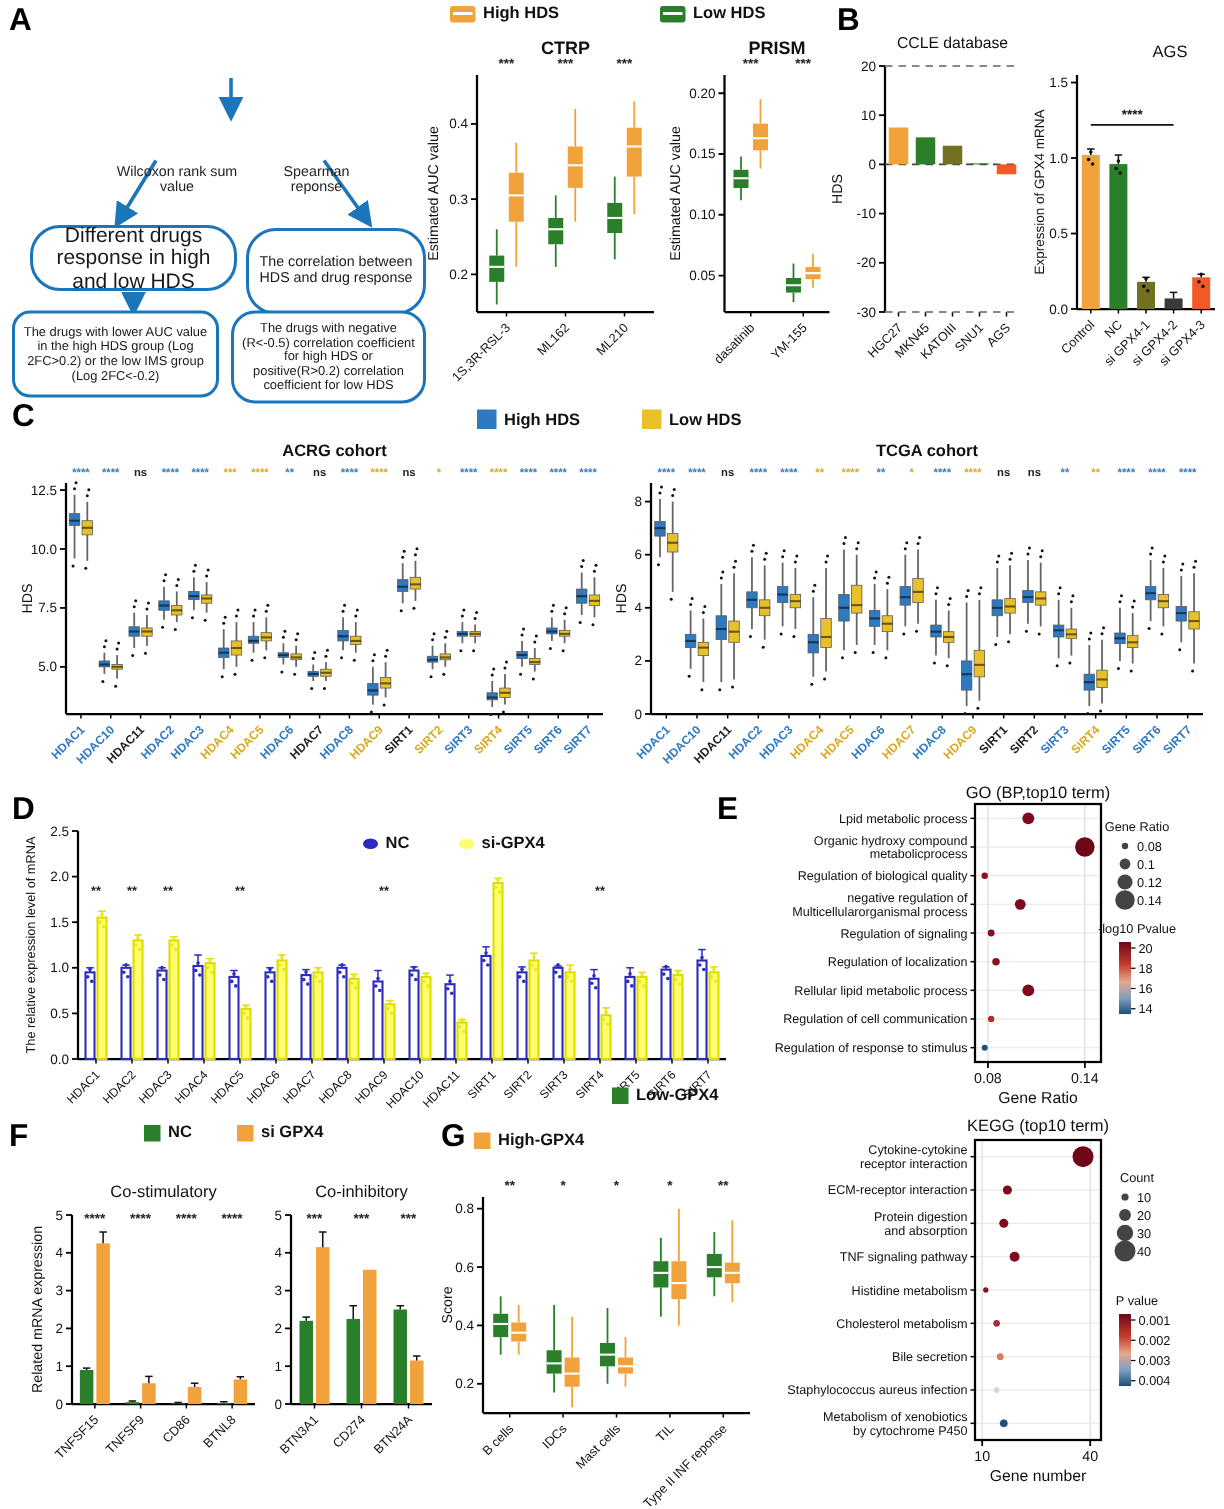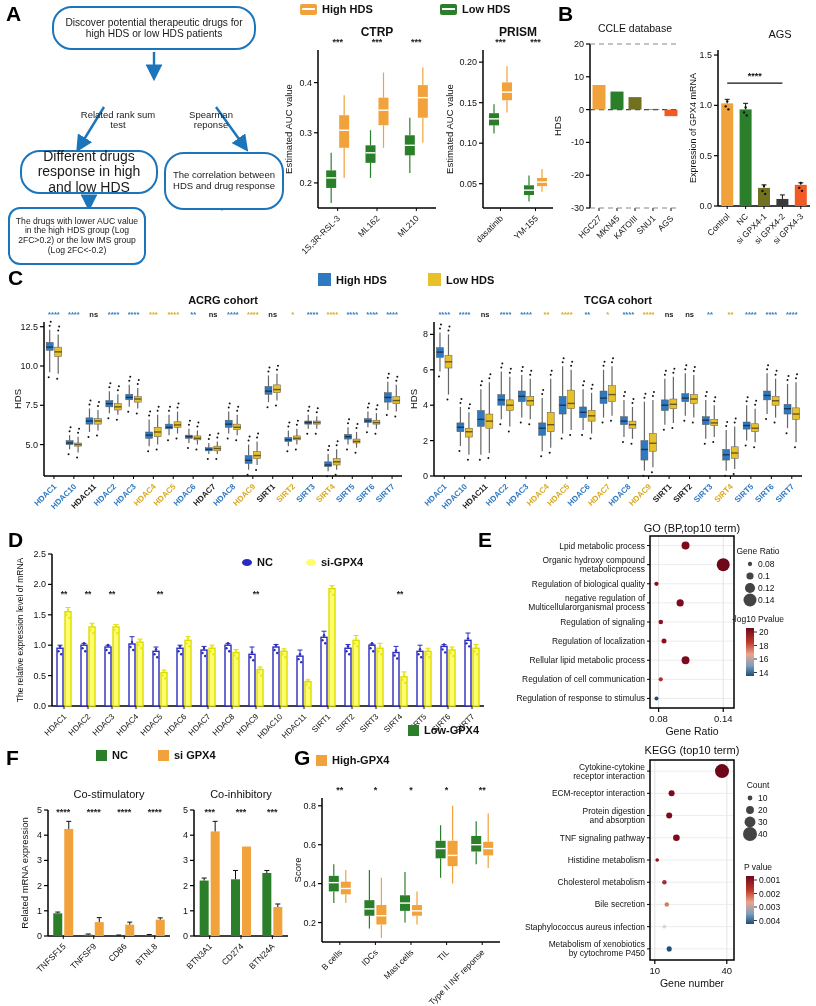--- a/index.html
+++ b/index.html
@@ -38,26 +38,26 @@
       <marker id="ah" markerWidth="7" markerHeight="7" refX="4" refY="3.5" orient="auto">
         <path d="M0,0 L7,3.5 L0,7 Z" fill="#1B75BB"></path>
       </marker>
     </defs>
     <line x1="146" y1="48" x2="146" y2="70" stroke="#1B75BB" stroke-width="2.4" marker-end="url(#ah)"></line>
     <line x1="96" y1="103" x2="72" y2="142" stroke="#1B75BB" stroke-width="2.4" marker-end="url(#ah)"></line>
     <line x1="208" y1="103" x2="236" y2="142" stroke="#1B75BB" stroke-width="2.4" marker-end="url(#ah)"></line>
     <line x1="81" y1="192" x2="81" y2="200" stroke="#1B75BB" stroke-width="2.4" marker-end="url(#ah)"></line>
     <line x1="214" y1="196" x2="214" y2="200" stroke="#1B75BB" stroke-width="2.4" marker-end="url(#ah)"></line>
   </svg>
-  <div class="fc-node" style="left:44px;top:2px;width:204px;height:44px;font-size:10.2px">Discover potential therapeutic drugs for high HDS or low HDS patients</div>
-  <div class="fc-label" style="left:66px;top:106px;width:88px;font-size:9.5px">Related rank sum test</div>
+  <div class="fc-label" style="left:66px;top:106px;width:88px;font-size:9.5px">Wilcoxon rank sum value</div>
   <div class="fc-label" style="left:166px;top:106px;width:74px;font-size:9.5px">Spearman reponse</div>
   <div class="fc-node" style="left:12px;top:146px;width:138px;height:44px;font-size:14px">Different drugs response in high and low HDS</div>
   <div class="fc-node" style="left:156px;top:148px;width:120px;height:58px;font-size:9.5px">The correlation between HDS and drug response</div>
   <div class="fc-node" style="left:0px;top:203px;width:138px;height:58px;font-size:8.6px;border-radius:12px">The drugs with lower AUC value in the high HDS group (Log 2FC&gt;0.2) or the low IMS group (Log 2FC&lt;-0.2)</div>
+  <div class="fc-node" style="left:146px;top:203px;width:130px;height:62px;font-size:8.6px;border-radius:16px">The drugs with negative (R&lt;-0.5) correlation coefficient for  high HDS or positive(R&gt;0.2) correlation coefficient for low HDS</div>
 </div>
 
 <div class="leg" style="left:300px;top:3px">
   <span class="bxg" style="background: rgb(242, 162, 59);">
       <i></i>
     </span>
   <span>High HDS</span>
 </div>
 <div class="leg" style="left:440px;top:3px">
   <span class="bxg" style="background: rgb(43, 127, 43);">

